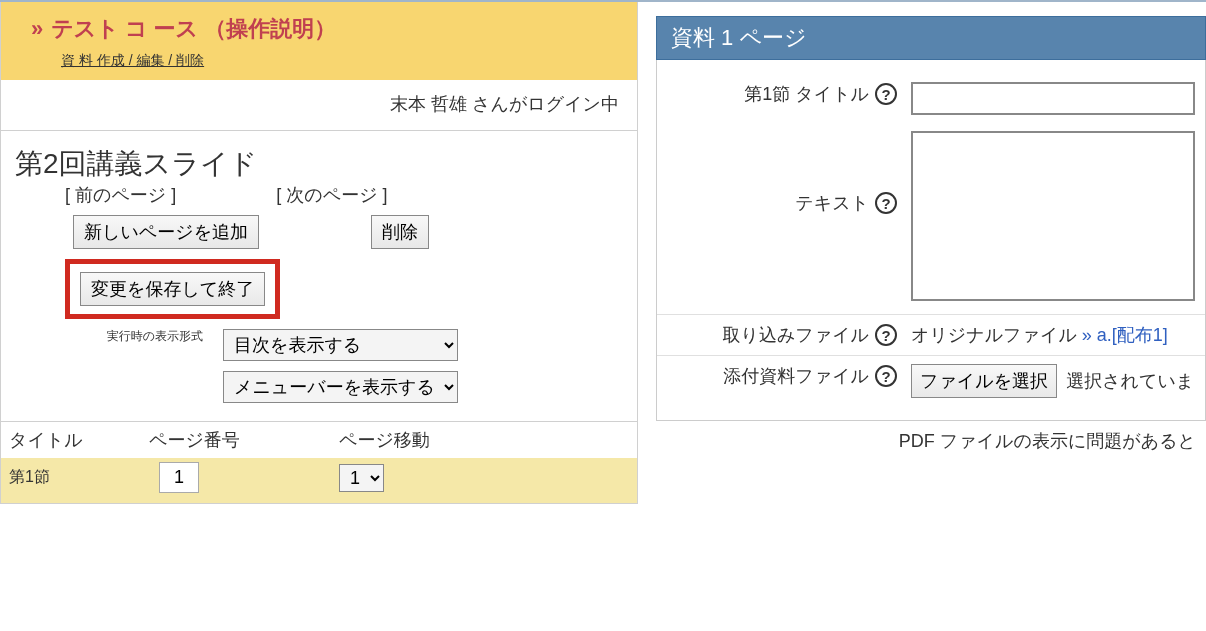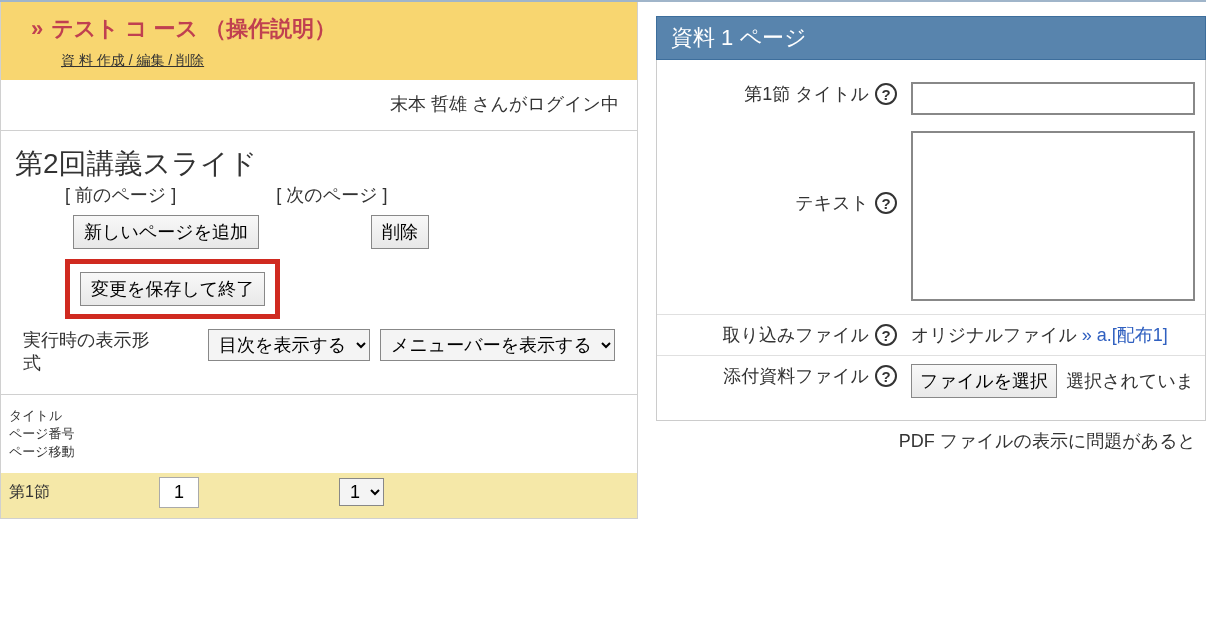--- a/index.html
+++ b/index.html
@@ -85,43 +85,42 @@
       margin-left: 50px;
       margin-bottom: 10px;
     }
     .display-format-row {
       display: flex;
       align-items: flex-start;
       padding: 0 8px 8px 8px;
       gap: 20px;
     }
     .format-label {
-      font-size: 18px;
+      font-size: 12px;
       width: 180px;
       line-height: 1.3;
+      text-align: right;
     }
     .select-stack {
       display: flex;
-      flex-direction: row;
+      flex-direction: column;
       gap: 10px;
-      margin-left: 24px;
     }
     select {
       font-size: 18px;
       padding: 4px 6px;
       border: 1px solid #888;
       background: #f4f4f4;
       font-family: inherit;
     }
     .title-table-header {
       display: flex;
-      padding: 12px 8px;
+      padding: 6px 8px;
       border-top: 1px solid #d0d0d0;
-      font-size: 13px;
-      flex-direction: column;
+      font-size: 18px;
     }
     .col-title { width: 140px; }
     .col-pagenum { width: 190px; }
     .col-pagemove { flex: 1; }
     .title-table-row {
       display: flex;
       padding: 4px 8px 10px 8px;
       background: #f5e8a8;
       align-items: center;
     }

